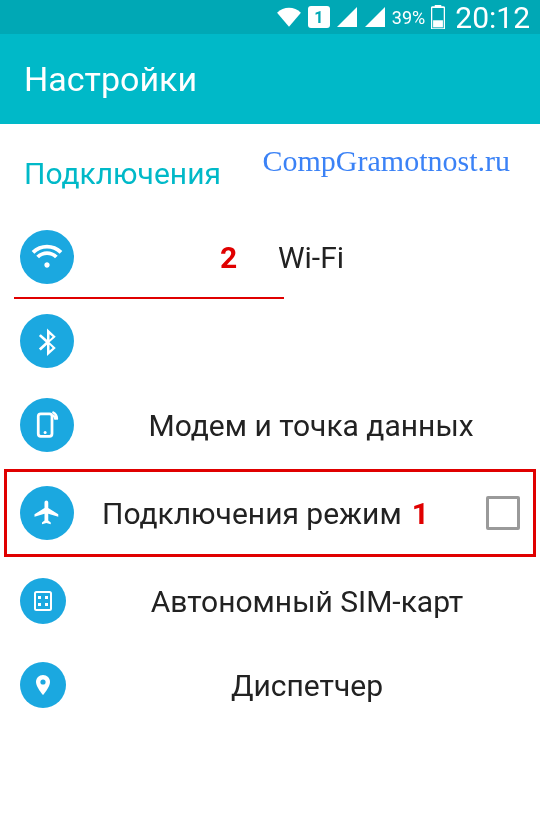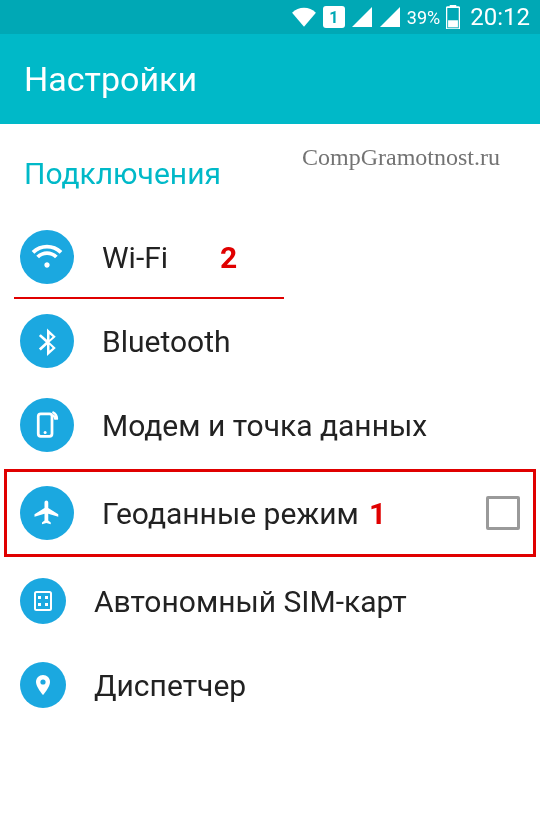--- a/index.html
+++ b/index.html
@@ -22,38 +22,38 @@
     height: 22px;
     border-radius: 3px;
     display: inline-flex;
     align-items: center;
     justify-content: center;
     font-weight: bold;
     font-size: 16px;
   }
   .status-bar svg { fill: #fff; }
   .status-bar .pct { font-size: 18px; }
-  .status-bar .time { font-size: 24px; margin-left: 4px; }
+  .status-bar .time { font-size: 30px; margin-left: 4px; }
   .app-bar {
     background: #00b9c8;
     height: 90px;
     display: flex;
     align-items: center;
     padding: 4px 24px;
     color: #fff;
     font-size: 34px;
     font-weight: 400;
   }
   .content { position: relative; padding-top: 20px; }
   .watermark {
     position: absolute;
     top: 20px;
-    right: 40px;
-    color: #737373;
-    font-size: 24px;
+    right: 30px;
+    color: #3b82f6;
+    font-size: 30px;
     font-family: Georgia, serif;
   }
   .section-title {
     color: #00b9c8;
     font-size: 30px;
     padding: 12px 40px 24px 24px;
   }
   .row {
     display: flex;
     align-items: center;
@@ -74,20 +74,21 @@
   .row .icon-wrap.small {
     width: 46px;
     height: 46px;
   }
   .row .icon-wrap svg { fill: #fff; }
   .row .label {
     font-size: 30px;
     color: #222;
     margin-left: 28px;
     flex: 1;
+    text-align: center;
   }
   .row .annot {
     color: #e00000;
     font-weight: bold;
     font-size: 30px;
     margin-left: 10px;
   }
   .row .checkbox {
     width: 34px;
     height: 34px;
@@ -155,42 +156,41 @@
     <span class="annot" style="position:absolute; left:210px;">2</span>
     <div class="underline-red"></div>
   </div>
 
   <div class="row">
     <div class="icon-wrap">
       <svg width="30" height="30" viewBox="0 0 24 24">
           <path d="M12 2 v9 L7 6.5 5.5 8 11 13 5.5 18 7 19.5 12 15 v9 l7-6.5 -5-4.5 5-4.5z M14 6.5 l2.5 2 L14 11z M14 15 l2.5 2.5 L14 19.5z"></path>
         </svg>
     </div>
-    <span class="label">Bluetooth</span>
   </div>
 
   <div class="row">
     <div class="icon-wrap">
       <svg width="30" height="30" viewBox="0 0 24 24">
           <rect x="5" y="3" width="11" height="18" rx="2" fill="none" stroke="#fff" stroke-width="2.2"></rect>
           <circle cx="10.5" cy="18" r="1.2"></circle>
           <path d="M17 2 c2 1 3 3 3 5 M17 4.5 c1 0.5 1.5 1.5 1.5 2.5" fill="none" stroke="#fff" stroke-width="1.8" stroke-linecap="round"></path>
         </svg>
     </div>
     <span class="label">Модем и точка данных</span>
   </div>
 
   <div class="row airplane-row">
     <div class="box-red"></div>
     <div class="icon-wrap">
       <svg width="30" height="30" viewBox="0 0 24 24">
           <path d="M21 15 v-2 l-8-5 V3.5 c0-0.8-0.7-1.5-1.5-1.5 S10 2.7 10 3.5 V8 l-8 5 v2 l8-2.5 V18 l-2 1.5 V21 l3.5-1 3.5 1 v-1.5 L13 18 v-5.5z"></path>
         </svg>
     </div>
-    <span class="label" style="flex:0 1 auto;">Геоданные режим</span>
+    <span class="label" style="flex:0 1 auto;">Подключения режим</span>
     <span class="annot">1</span>
     <div style="flex:1"></div>
     <div class="checkbox"></div>
   </div>
 
 
   <div class="row">
     <div class="icon-wrap small">
       <svg width="24" height="24" viewBox="0 0 24 24">
           <rect x="4" y="3" width="16" height="18" rx="1.5" fill="none" stroke="#fff" stroke-width="2"></rect>

